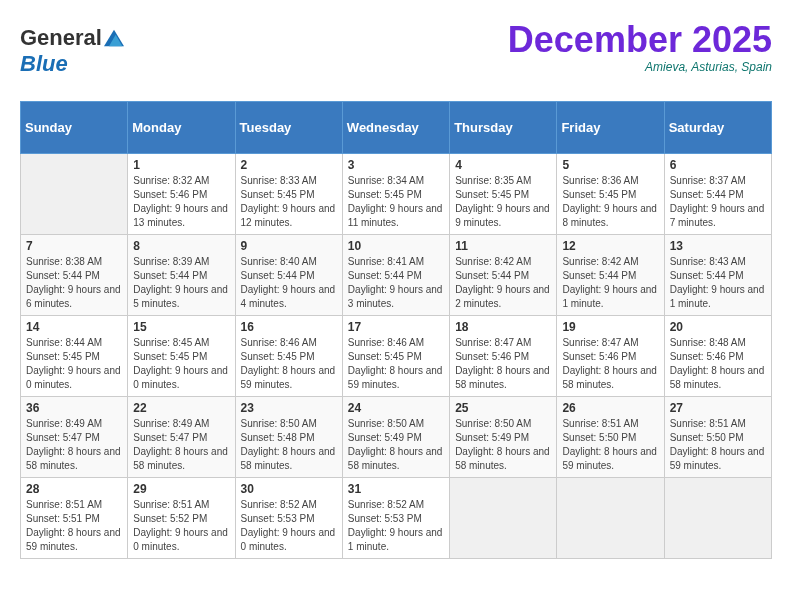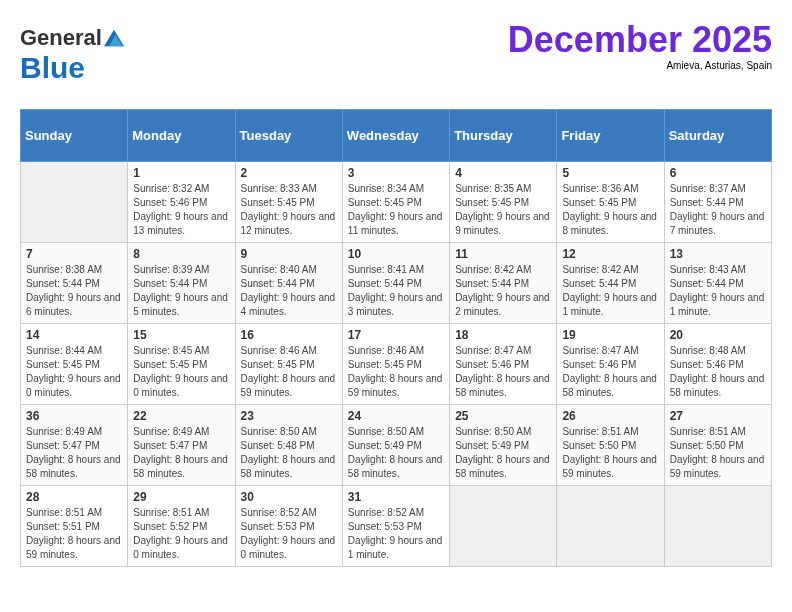--- a/index.html
+++ b/index.html
@@ -25,41 +25,43 @@
     .logo-text {
       display: flex;
       align-items: center;
     }
     .logo-general {
       font-size: 22px;
       font-weight: bold;
       color: #333;
     }
     .logo-blue {
-      font-size: 30px;
+      font-size: 22px;
       font-weight: bold;
       color: #1a6eb5;
+      font-style: italic;
     }
     .logo-icon {
       width: 20px;
       height: 20px;
       margin-left: 2px;
     }
     .title-block {
       text-align: right;
     }
     .month-title {
       font-size: 36px;
       font-weight: bold;
       color: #6d28d9;
       line-height: 1.1;
     }
     .location-title {
-      font-size: 10px;
-      color: #000000;
+      font-size: 12px;
+      color: #0f766e;
+      font-style: italic;
     }
     .calendar-table {
       width: 100%;
       border-collapse: collapse;
       table-layout: fixed;
     }
     .calendar-table thead tr th {
       background-color: #3a7abf;
       color: #fff;
       font-size: 13px;

